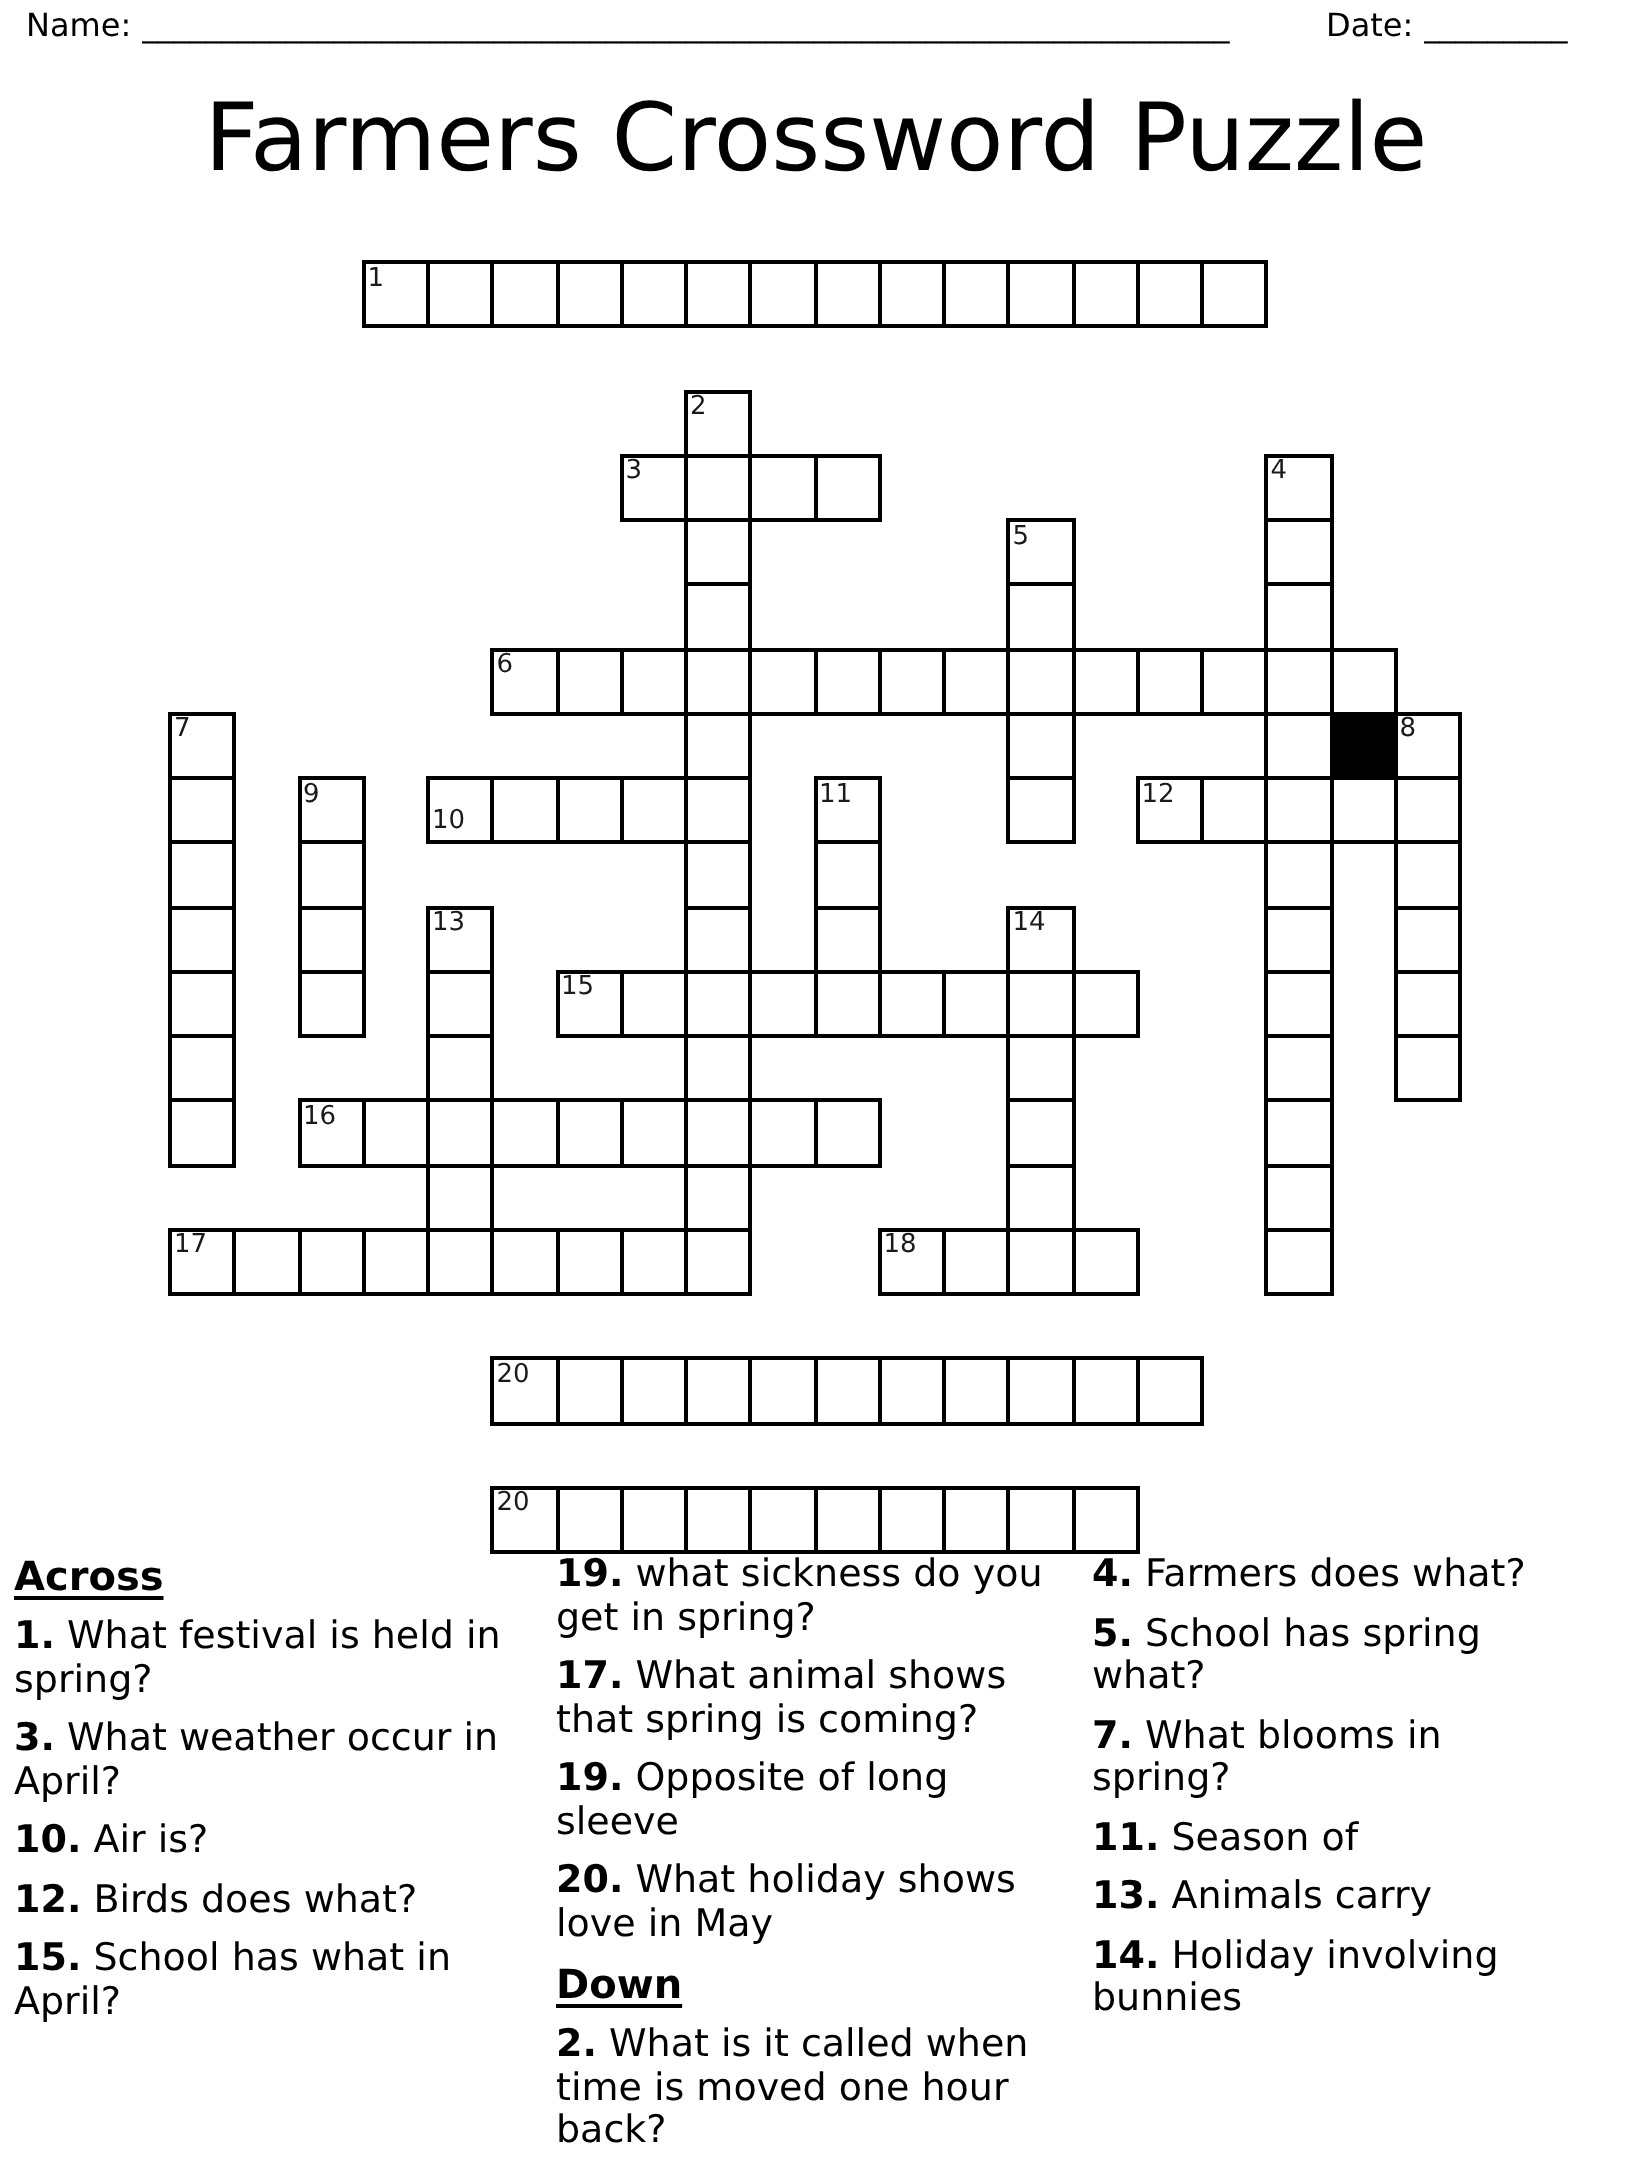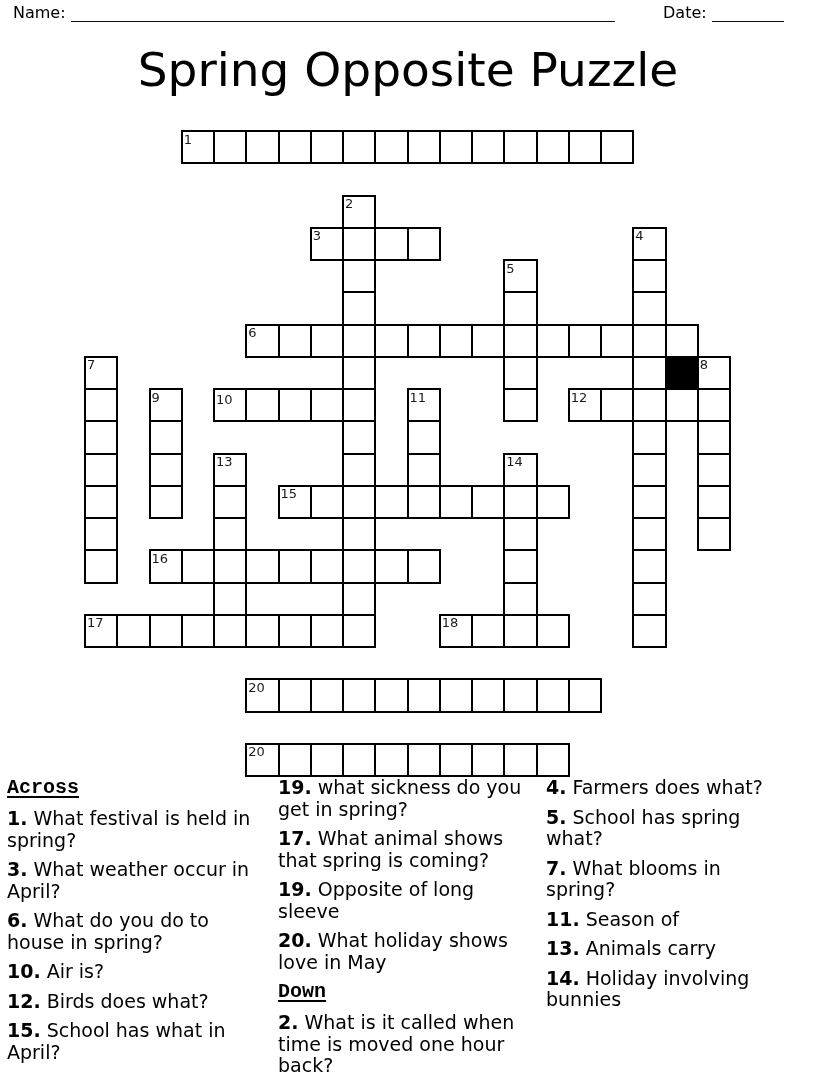--- a/index.html
+++ b/index.html
@@ -27,40 +27,39 @@
   .cellnum{
     position:absolute;font-size:13px;line-height:13px;color:#1a1a1a;
     pointer-events:none;
   }
   
   .clue-col{position:absolute;top:777px;width:248px;}
   .clue-heading{
     font-size:20px;font-weight:bold;line-height:22px;margin:0 0 9px 0;
     text-decoration:underline;text-decoration-thickness:2px;text-underline-offset:3px;
     display:inline-block;
-    font-family:Liberation Mono, monospace;
   }
   .heading-wrap{margin:0 0 9px 0;}
   .heading-wrap .clue-heading{margin:0;}
   .clue{font-size:19px;line-height:21.5px;margin:0 0 8px 0;}
   .clue b{font-weight:bold;}
 </style>
 </head>
 <body>
 
 <div class="name-block">
   <span>Name:</span>
   <span class="blank-line">____________________________________________________________________</span>
 </div>
 <div class="date-block">
   <span>Date:</span>
   <span class="blank-line">_________</span>
 </div>
 
-<h1 class="title">Spring Opposite Puzzle</h1>
+<h1 class="title">Farmers Crossword Puzzle</h1>
 
 <div id="grid" style="left: 84px; top: 130px;">
     <div class="cell" style="left: 96.75px; top: 0px;"></div>
     <div class="cell" style="left: 129px; top: 0px;"></div>
     <div class="cell" style="left: 161.25px; top: 0px;"></div>
     <div class="cell" style="left: 193.5px; top: 0px;"></div>
     <div class="cell" style="left: 225.75px; top: 0px;"></div>
     <div class="cell" style="left: 258px; top: 0px;"></div>
     <div class="cell" style="left: 290.25px; top: 0px;"></div>
     <div class="cell" style="left: 322.5px; top: 0px;"></div>
@@ -203,38 +202,37 @@
     <div class="cell black" style="left: 580.5px; top: 225.75px;"></div>
     <div class="cellnum" style="left: 99.75px; top: 2.5px;">1</div>
     <div class="cellnum" style="left: 261px; top: 67px;">2</div>
     <div class="cellnum" style="left: 228.75px; top: 99.25px;">3</div>
     <div class="cellnum" style="left: 551.25px; top: 99.25px;">4</div>
     <div class="cellnum" style="left: 422.25px; top: 131.5px;">5</div>
     <div class="cellnum" style="left: 164.25px; top: 196px;">6</div>
     <div class="cellnum" style="left: 3px; top: 228.25px;">7</div>
     <div class="cellnum" style="left: 615.75px; top: 228.25px;">8</div>
     <div class="cellnum" style="left: 67.5px; top: 260.5px;">9</div>
-    <div class="cellnum" style="left: 132px; top: 263px; text-align: center;">10</div>
+    <div class="cellnum" style="left: 132px; top: 274px; text-align: center;">10</div>
     <div class="cellnum" style="left: 325.5px; top: 260.5px;">11</div>
     <div class="cellnum" style="left: 486.75px; top: 260.5px;">12</div>
     <div class="cellnum" style="left: 132px; top: 325px;">13</div>
     <div class="cellnum" style="left: 422.25px; top: 325px;">14</div>
     <div class="cellnum" style="left: 196.5px; top: 357.25px;">15</div>
     <div class="cellnum" style="left: 67.5px; top: 421.75px;">16</div>
     <div class="cellnum" style="left: 3px; top: 486.25px;">17</div>
     <div class="cellnum" style="left: 357.75px; top: 486.25px; text-align: right;">18</div>
     <div class="cellnum" style="left: 164.25px; top: 550.75px;">20</div>
     <div class="cellnum" style="left: 164.25px; top: 615.25px;">20</div>
   </div>
 
 <div class="clue-col" style="left:7px" id="clue-col-1">
     <div class="heading-wrap"><span class="clue-heading">Across</span></div>
     <div class="clue"><b>1.</b> What festival is held in spring?</div>
     <div class="clue"><b>3.</b> What weather occur in April?</div>
-    <div class="clue"><b>6.</b> What do you do to house in spring?</div>
     <div class="clue"><b>10.</b> Air is?</div>
     <div class="clue"><b>12.</b> Birds does what?</div>
     <div class="clue"><b>15.</b> School has what in April?</div>
   </div>
 <div class="clue-col" style="left:278px" id="clue-col-2">
     <div class="clue"><b>19.</b> what sickness do you get in spring?</div>
     <div class="clue"><b>17.</b> What animal shows that spring is coming?</div>
     <div class="clue"><b>19.</b> Opposite of long sleeve</div>
     <div class="clue"><b>20.</b> What holiday shows love in May</div>
     <div class="heading-wrap"><span class="clue-heading">Down</span></div>

